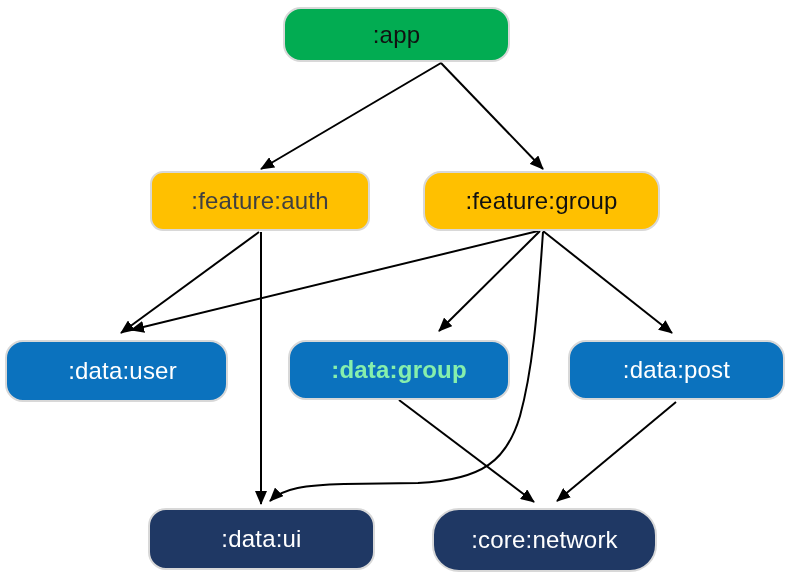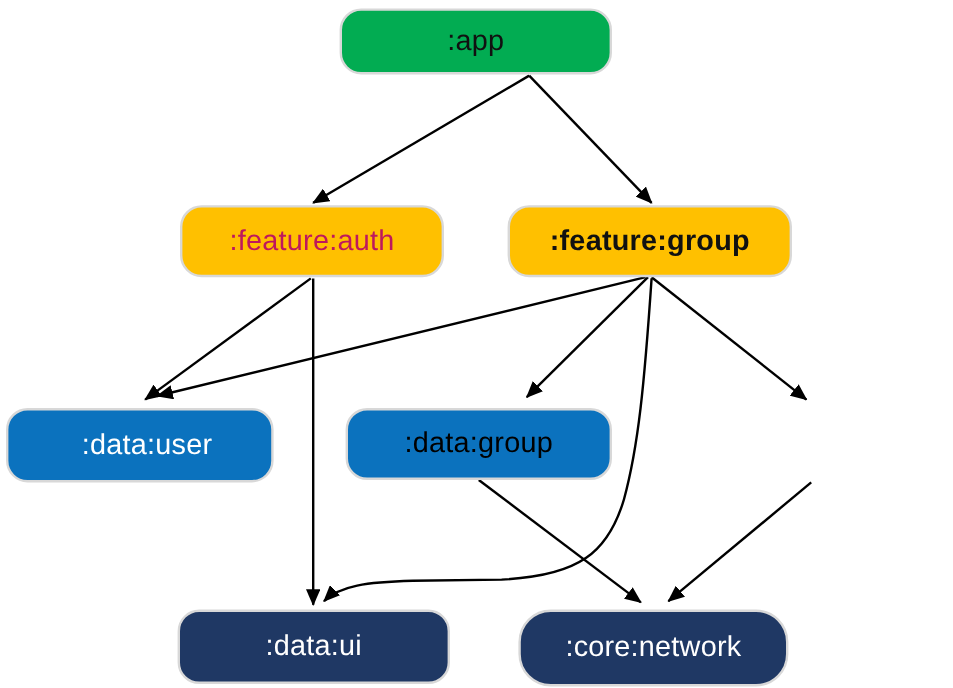--- a/index.html
+++ b/index.html
@@ -29,21 +29,21 @@
     justify-content: center;
     border-radius: 18px;
     border: 2px solid #d8d8d8;
     box-sizing: border-box;
     font-size: 24px;
     letter-spacing: 0.2px;
     white-space: nowrap;
   }
   #node-app           { left: 283px; top: 7px;   width: 227px; height: 55px; }
   #node-feature-auth  { left: 150px; top: 171px; width: 220px; height: 60px; }
-  #node-feature-group { left: 423px; top: 171px; width: 237px; height: 60px; font-weight: bold; }
+  #node-feature-group { left: 423px; top: 171px; width: 237px; height: 60px; }
   #node-data-user     { left: 5px;   top: 340px; width: 223px; height: 62px; padding-left: 12px; }
   #node-data-group    { left: 288px; top: 340px; width: 222px; height: 60px; }
   #node-data-post     { left: 568px; top: 340px; width: 217px; height: 60px; }
   #node-core-ui       { left: 148px; top: 508px; width: 227px; height: 62px; }
   #node-core-network  { left: 432px; top: 508px; width: 225px; height: 64px; border-radius: 27px; }
   .edge {
     fill: none;
     stroke: #000000;
     stroke-width: 2;
   }
@@ -68,36 +68,39 @@
     <line class="edge" x1="543" y1="231" x2="672" y2="333" marker-end="url(#arrow)" style="stroke: rgb(0, 0, 0);"></line>
     <path class="edge" d="M543,232 C537,320 532,372 520,416 C507,460 483,480 418,483 L344,484 C306,485 283,488 270,501" marker-end="url(#arrow)" style="stroke: rgb(0, 0, 0);"></path>
     <line class="edge" x1="399" y1="400" x2="534" y2="502" marker-end="url(#arrow)" style="stroke: rgb(0, 0, 0);"></line>
     <line class="edge" x1="676" y1="402" x2="557" y2="501" marker-end="url(#arrow)" style="stroke: rgb(0, 0, 0);"></line>
   </svg>
 
   <div class="node" id="node-app" style="background: rgb(2, 172, 82); color: rgb(17, 17, 17);">
     <span>:app</span>
   </div>
 
-  <div class="node" id="node-feature-auth" style="background: rgb(255, 192, 0); color: #be185d;">
+  <div class="node" id="node-feature-auth" style="background: rgb(255, 192, 0); color: #404040; border-radius: 13px;">
     <span>:feature:auth</span>
   </div>
 
   <div class="node" id="node-feature-group" style="background: rgb(255, 192, 0); color: rgb(17, 17, 17);">
     <span>:feature:group</span>
   </div>
 
   <div class="node" id="node-data-user" style="background: rgb(11, 114, 190); color: rgb(255, 255, 255);">
     <span>:data:user</span>
   </div>
 
-  <div class="node" id="node-data-group" style="background: rgb(11, 114, 190); color: #000000;">
+  <div class="node" id="node-data-group" style="background: rgb(11, 114, 190); color: #86efac; font-weight: bold;">
     <span>:data:group</span>
   </div>
 
+  <div class="node" id="node-data-post" style="background: rgb(11, 114, 190); color: rgb(255, 255, 255);">
+    <span>:data:post</span>
+  </div>
 
   <div class="node" id="node-core-ui" style="background: rgb(31, 56, 100); color: rgb(255, 255, 255);">
     <span>:data:ui</span>
   </div>
 
   <div class="node" id="node-core-network" style="background: rgb(31, 56, 100); color: rgb(255, 255, 255);">
     <span>:core:network</span>
   </div>
 
 </div>

